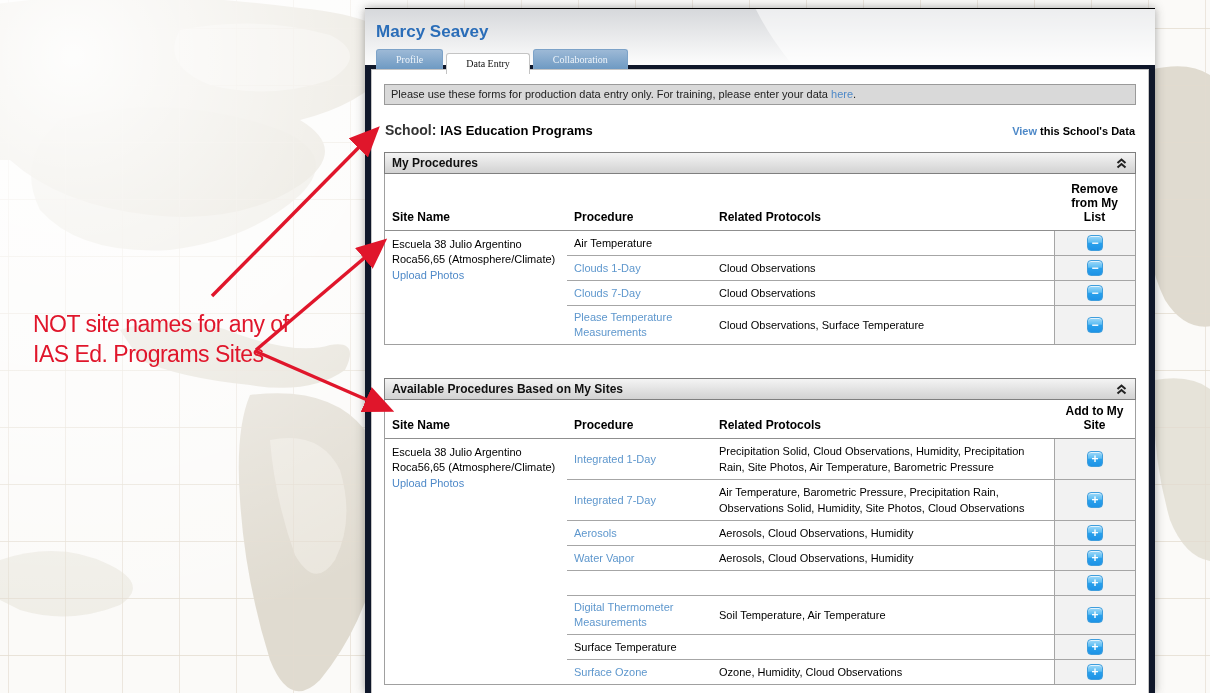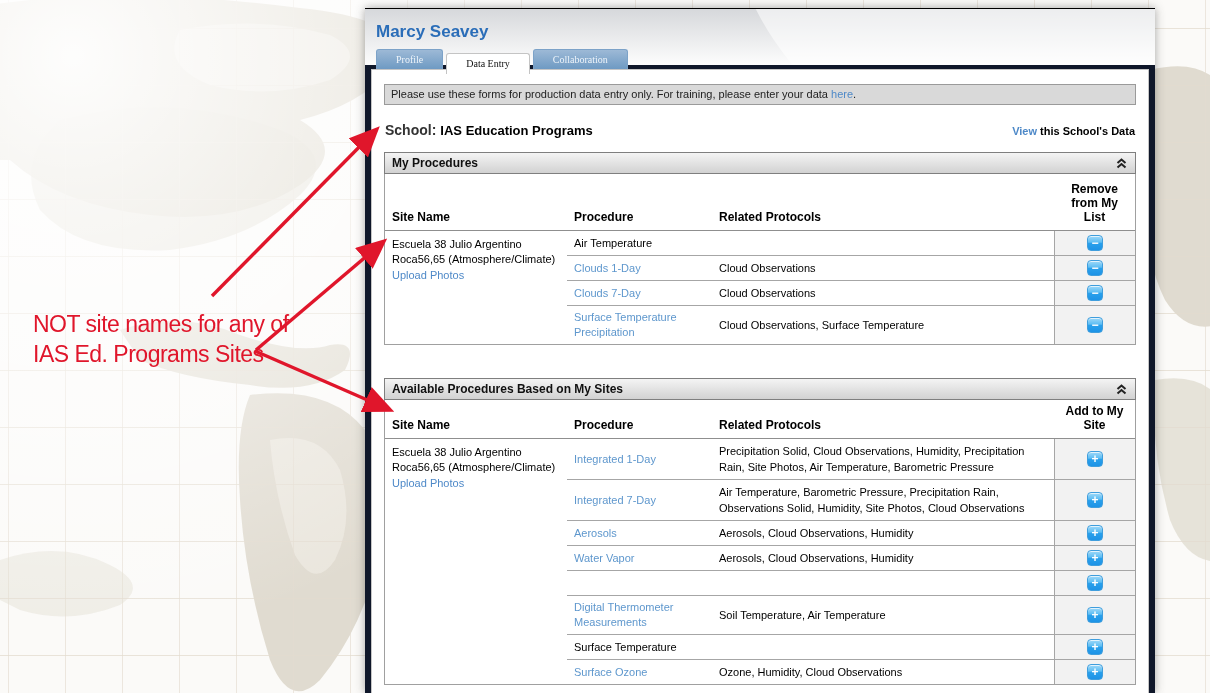--- a/index.html
+++ b/index.html
@@ -237,21 +237,21 @@
       <a class="link">Clouds 7-Day</a>
     </div>
     <div class="cell-prot">Cloud Observations</div>
     <div class="cell-action">
       <button class="icon-btn">−</button>
     </div>
   </div>
 
   <div class="t-row">
     <div class="cell-proc">
-      <a class="link">Surface Temperature Precipitation</a>
+      <a class="link">Please Temperature Measurements</a>
     </div>
     <div class="cell-prot">Cloud Observations, Surface Temperature</div>
     <div class="cell-action">
       <button class="icon-btn">−</button>
     </div>
   </div>
 </div>
         </div>
       </div>
 

